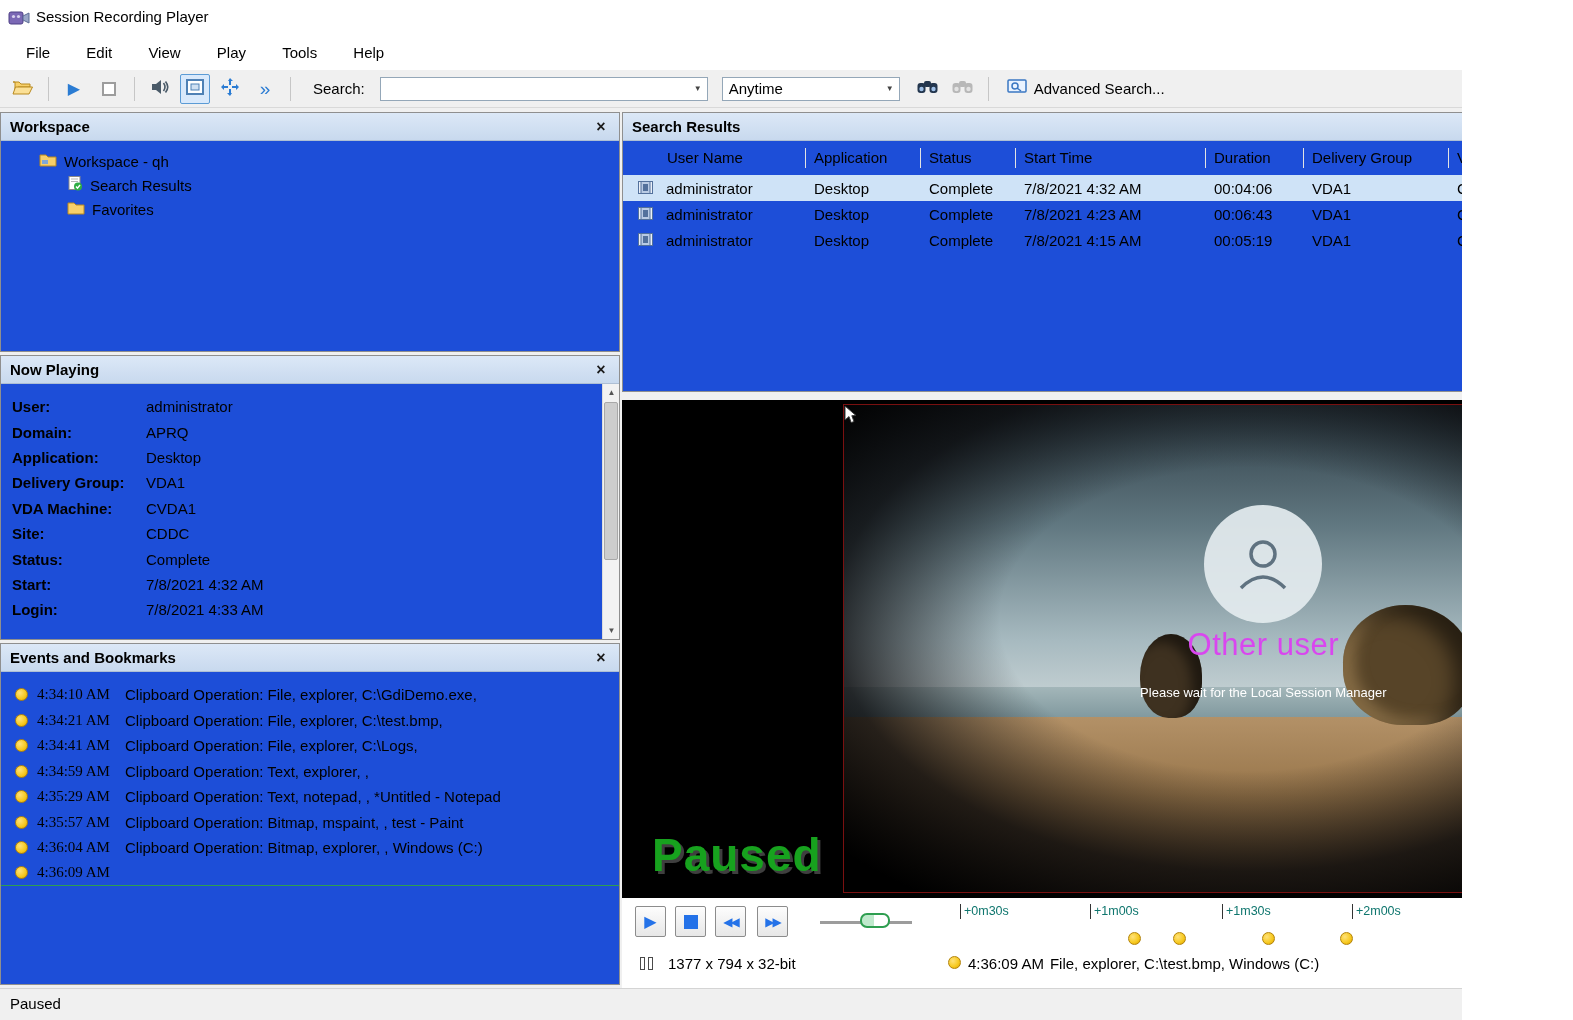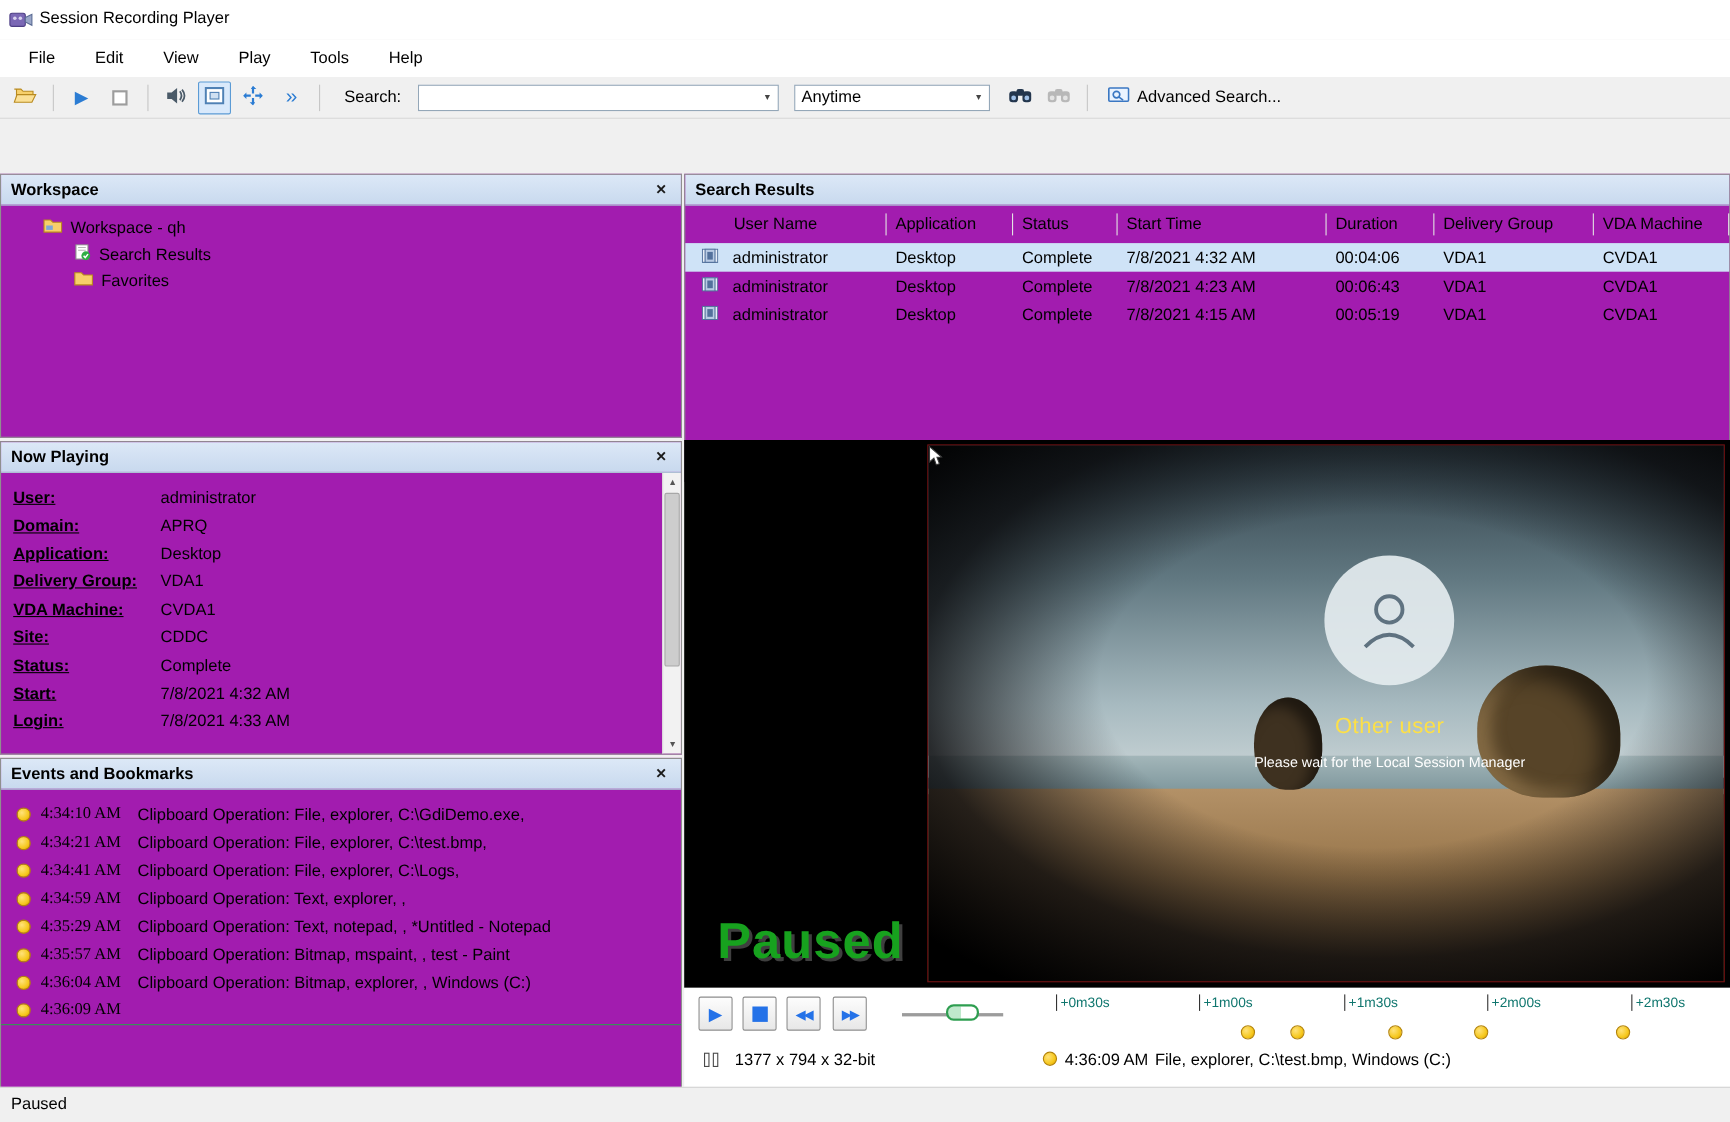--- a/index.html
+++ b/index.html
@@ -1,17 +1,17 @@
 <!DOCTYPE html>
 <html><head>
 <meta charset="utf-8">
 <style>
   * { box-sizing: border-box; }
   body { margin:0; background:#ffffff; }
-  .app { position:relative; width:1573px; height:1020px; overflow:hidden;
+  .app { position:relative; width:1462px; height:1020px; overflow:hidden;
          font-family:"Liberation Sans", sans-serif; font-size:15px; color:#000;
          background:#f0f0f0; }
 
   
   .titlebar { position:absolute; left:0; top:0; width:100%; height:36px; background:#ffffff; }
   .app-icon { position:absolute; left:8px; top:8px; }
   .win-title { position:absolute; left:36px; top:8px; font-size:15px; }
 
   
   .menubar { position:absolute; left:0; top:36px; width:100%; height:34px; background:#ffffff; padding-left:10px; }
@@ -26,35 +26,35 @@
   .glyph-blue { color:#2b7cd3; }
   .sq-outline { width:14px; height:14px; border:2px solid #9d9d9d; background:#fff; display:inline-block; }
   .tb-label { margin:0 10px 0 12px; }
   .combo { height:24px; background:#fff; border:1px solid #94a7b8; display:flex; align-items:center; }
   .combo-input { flex:1; border:none; outline:none; height:20px; font-family:inherit; font-size:14px; padding:0 4px; }
   .combo-text { flex:1; padding-left:6px; }
   .combo-arrow { width:18px; text-align:center; font-size:8px; color:#444; }
   .adv-search { display:flex; align-items:center; gap:7px; padding:3px 8px; cursor:default; }
 
   
-  .panel { position:absolute; background:#a21caf; border:1px solid #8f8f8f;margin-top:46px; }
+  .panel { position:absolute; background:#1d4ed8; border:1px solid #8f8f8f; }
   .panel-header { height:28px; background:linear-gradient(#dce8f7,#c8d9ee); border-bottom:1px solid #aebfd4;
                   display:flex; align-items:center; padding:0 9px; font-weight:bold; }
   .panel-close { margin-left:auto; width:18px; text-align:center; font-size:16px; font-weight:bold; color:#1a1a1a; cursor:default; }
 
   
   .tree { padding-top:8px;padding-left:24px; }
   .tree-row { display:flex; align-items:center; height:24px; gap:7px; cursor:default; }
   .tree-row.root { padding-left:14px; }
   .tree-row.child { padding-left:42px; }
 
   
   .np-rows { position:absolute; left:0; top:28px; right:18px; bottom:0; padding-top:10px; }
   .np-row { display:flex; align-items:center; height:25.4px; padding-left:11px; }
-  .np-label { width:134px; font-weight:bold;text-decoration:underline; }
+  .np-label { width:134px; font-weight:bold; }
   .scrollbar { position:absolute; right:0; top:28px; bottom:0; width:17px; background:#f2f2f2; border-left:1px solid #dcdcdc; }
   .sb-btn { position:absolute; left:0; width:17px; height:17px; font-size:8px; color:#555; text-align:center; line-height:17px; }
   .sb-up { top:0; } .sb-down { bottom:0; }
   .sb-thumb { position:absolute; left:1px; right:1px; top:18px; height:158px; background:#cdcdcd; border:1px solid #a8a8a8; border-radius:2px; }
 
   
   .event-rows { padding-top:10px; }
   .event-row { display:flex; align-items:center; height:25.5px; padding-left:14px; }
   .event-row.current { border-bottom:1px solid #2f9e4f; }
   .event-dot { width:13px; height:13px; border-radius:50%; flex:0 0 13px;
@@ -81,21 +81,21 @@
   .sand { position:absolute; left:0; right:0; top:64%; bottom:0;
           background:linear-gradient(#b39167 0%, #97754a 45%, #6b5132 100%); }
   .rock-right { position:absolute; left:69%; top:41%; width:130px; height:120px; background:#574428;
                 border-radius:48% 52% 40% 46%; box-shadow:inset -18px 10px 20px rgba(0,0,0,.55), inset 12px -6px 14px rgba(214,178,120,.35); }
   .rock-left { position:absolute; left:41%; top:47%; width:62px; height:84px; background:#3e3categories120;
                background:#3e3120; border-radius:50% 50% 42% 46%; box-shadow:inset -10px 8px 12px rgba(0,0,0,.5); }
   .vignette { position:absolute; inset:0;
               background:radial-gradient(ellipse 82% 74% at 56% 44%, rgba(0,0,0,0) 42%, rgba(8,8,10,.82) 70%, #000 94%); }
   .avatar { position:absolute; left:58%; top:100px; width:118px; height:118px; margin-left:-59px; border-radius:50%;
             background:rgba(228,235,239,0.92); display:flex; align-items:center; justify-content:center; }
-  .other-user { position:absolute; left:58%; transform:translateX(-50%); top:244px; color:#fde047; font-size:20px; letter-spacing:.5px; }
+  .other-user { position:absolute; left:58%; transform:translateX(-50%); top:222px; color:#d946ef; font-size:31px; letter-spacing:.5px; }
   .wait-msg { position:absolute; left:58%; transform:translateX(-50%); top:280px; color:#ffffff; font-size:13px; white-space:nowrap; }
   .cursor { position:absolute; left:0; top:0; }
   .paused-overlay { position:absolute; left:30px; bottom:16px; font-size:46px; font-weight:bold; color:#17a21e;
                     letter-spacing:1px; text-shadow:3px 3px 0 rgba(70,70,70,.9); }
 
   
   .controls { position:absolute; left:622px; top:898px; width:951px; height:90px; background:#ffffff; }
   .pbtn { position:absolute; top:8px; width:31px; height:31px; border:1px solid #8c8c8c; border-radius:2px;
           background:linear-gradient(#fdfdfd,#e7e7e7); display:flex; align-items:center; justify-content:center;
           color:#2472e8; cursor:default; }

